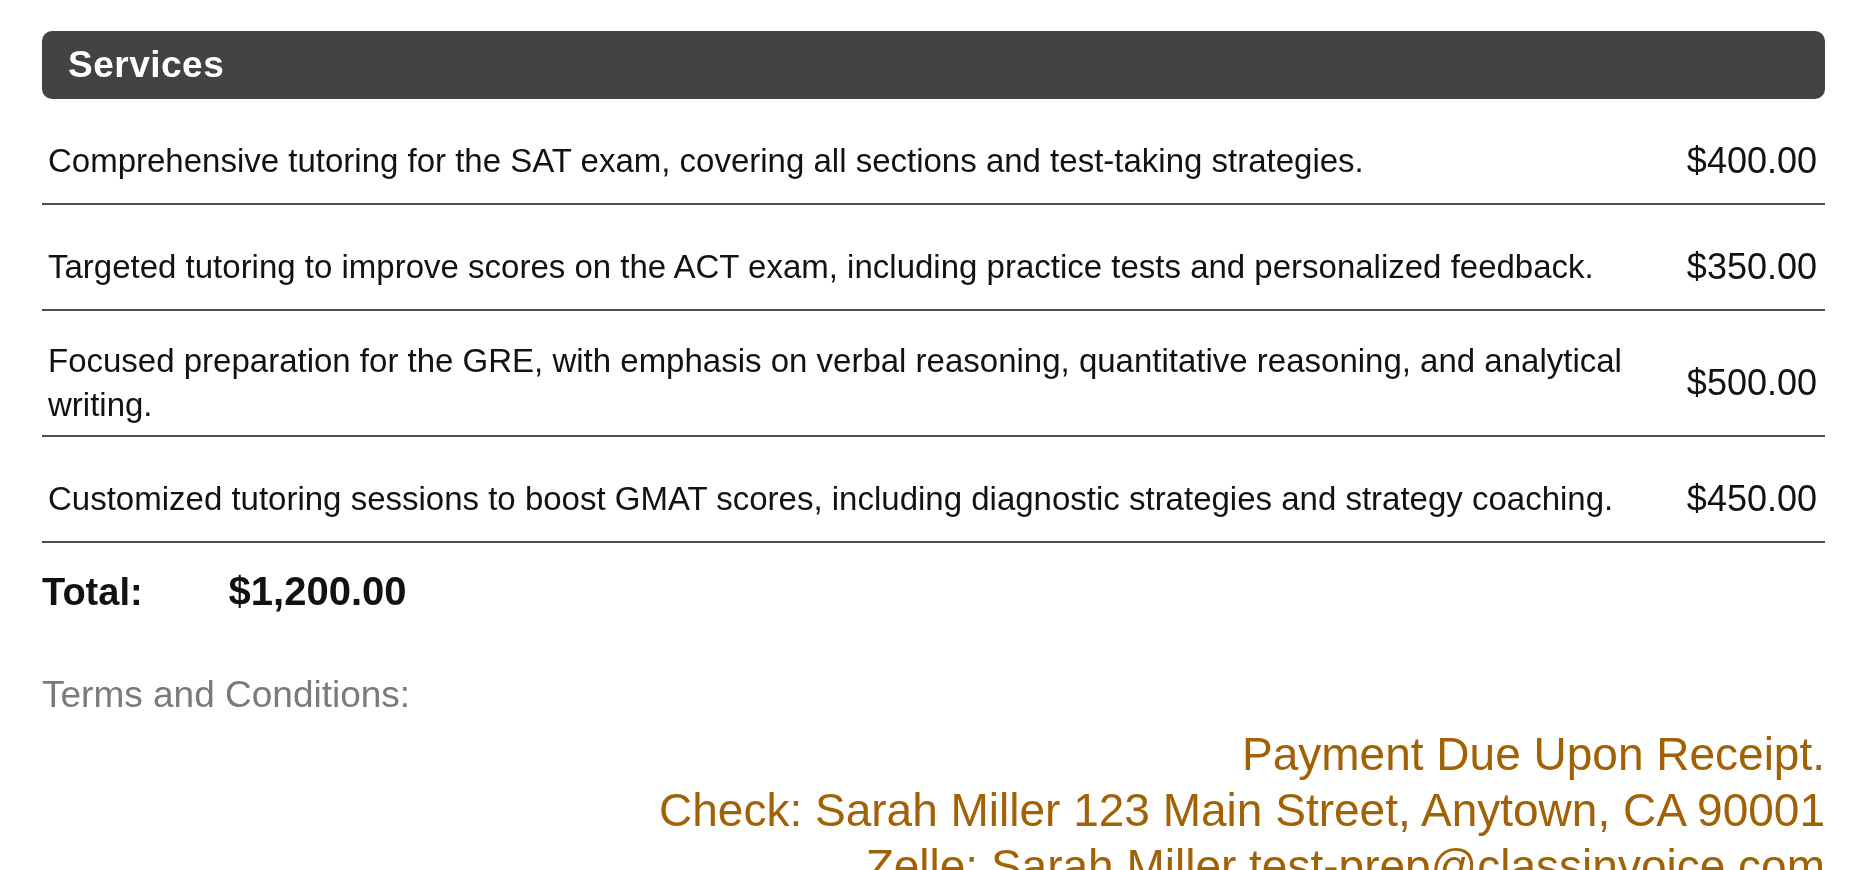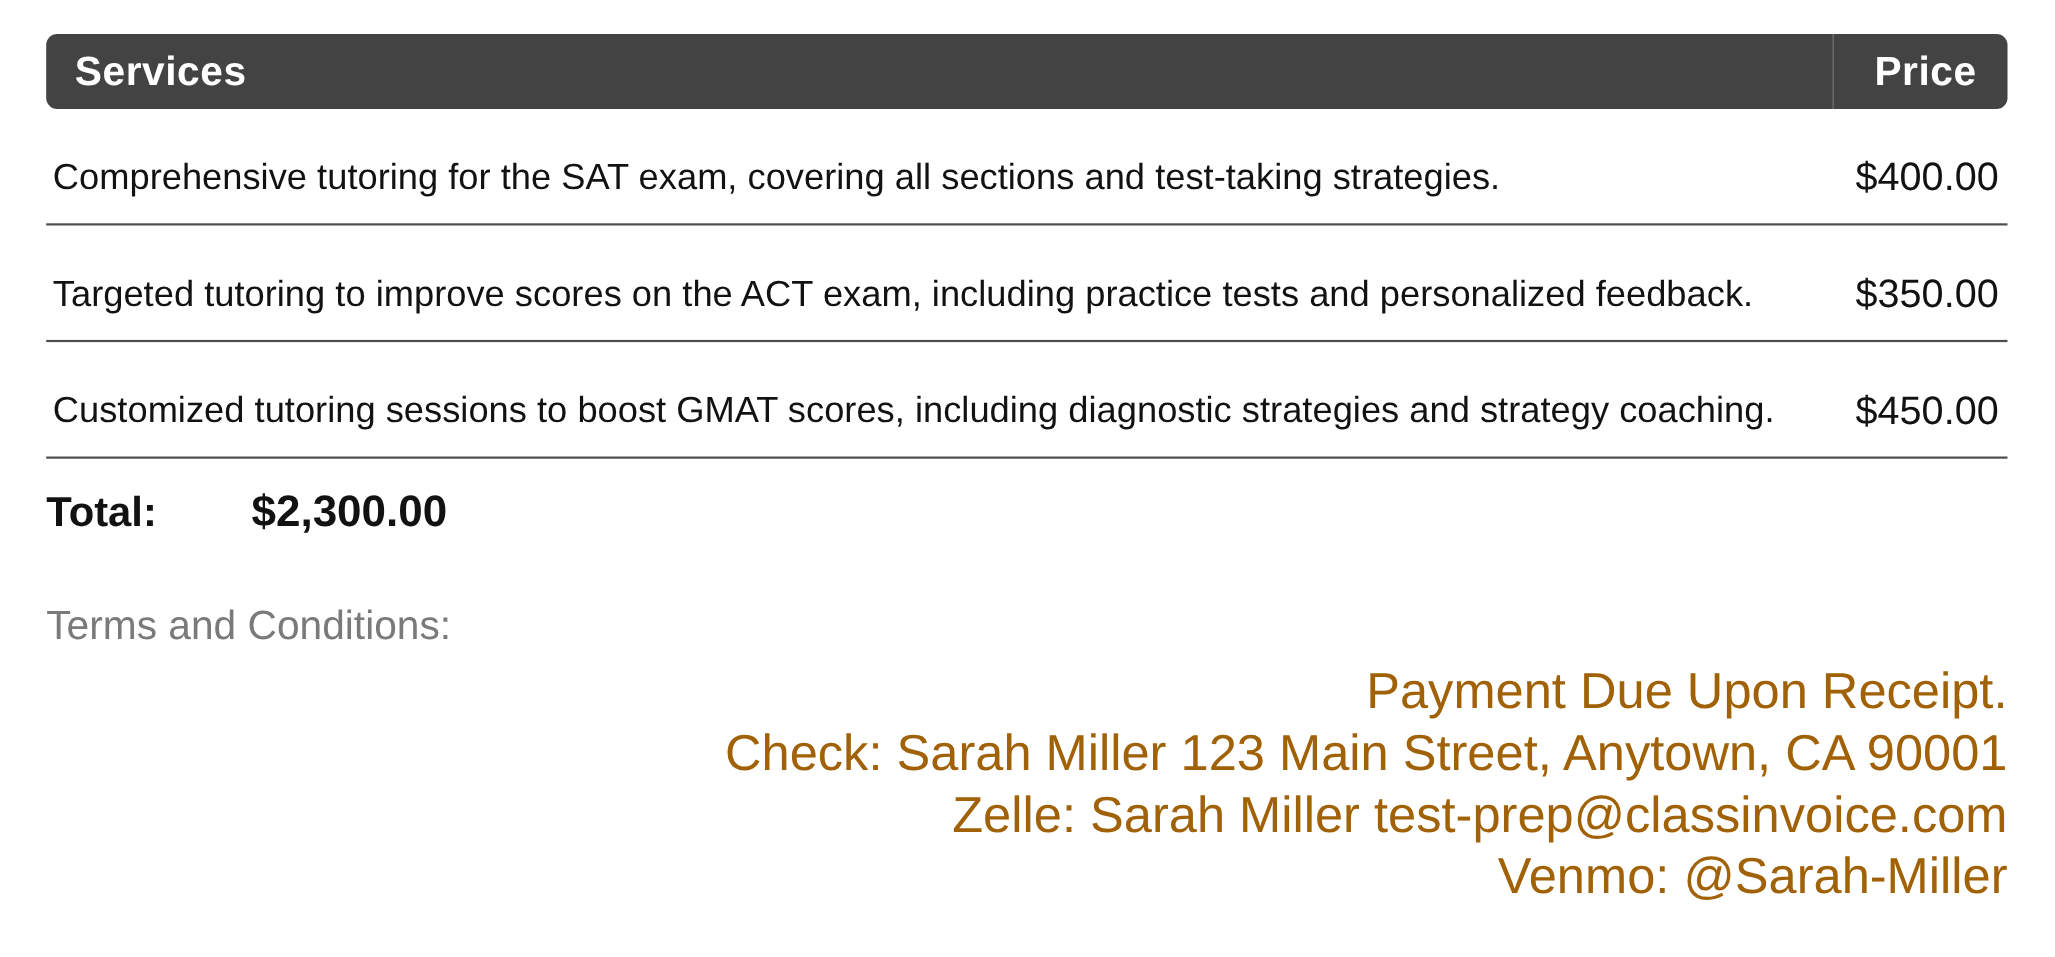--- a/index.html
+++ b/index.html
@@ -91,42 +91,45 @@
 </style>
 </head>
 <body>
 
 <div class="doc">
 
   <div class="table">
 
     <div class="table-header">
       <div class="th-services">Services</div>
-      <div class="th-price">Price</div>
     </div>
 
     <div class="trow">
       <div class="desc-cell">Comprehensive tutoring for the SAT exam, covering all sections and test-taking strategies.</div>
       <div class="price-cell">$400.00</div>
     </div>
 
     <div class="trow">
       <div class="desc-cell">Targeted tutoring to improve scores on the ACT exam, including practice tests and personalized feedback.</div>
       <div class="price-cell">$350.00</div>
     </div>
 
+    <div class="trow">
+      <div class="desc-cell">Focused preparation for the GRE, with emphasis on verbal reasoning, quantitative reasoning, and analytical writing.</div>
+      <div class="price-cell">$500.00</div>
+    </div>
 
     <div class="trow">
       <div class="desc-cell">Customized tutoring sessions to boost GMAT scores, including diagnostic strategies and strategy coaching.</div>
       <div class="price-cell">$450.00</div>
     </div>
 
     <div class="total-row">
       <div class="total-label">Total:</div>
-      <div class="total-value">$2,300.00</div>
+      <div class="total-value">$1,200.00</div>
     </div>
 
   </div>
 
   <div class="terms">
     <div class="terms-heading">Terms and Conditions:</div>
     <div class="terms-line">Payment Due Upon Receipt.</div>
     <div class="terms-line">Check: Sarah Miller 123 Main Street, Anytown, CA 90001</div>
     <div class="terms-line">Zelle: Sarah Miller test-prep@classinvoice.com</div>
     <div class="terms-line">Venmo: @Sarah-Miller</div>

